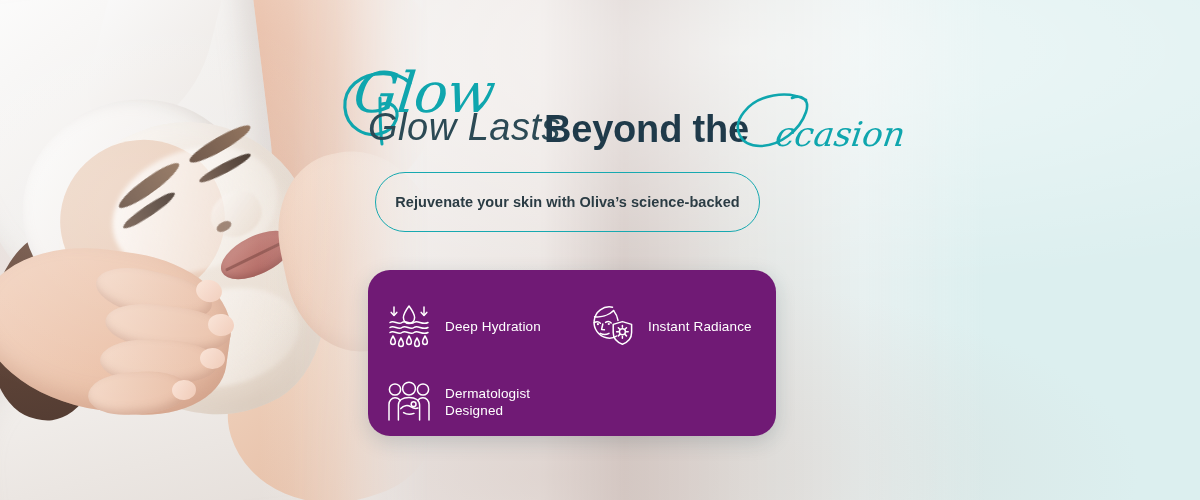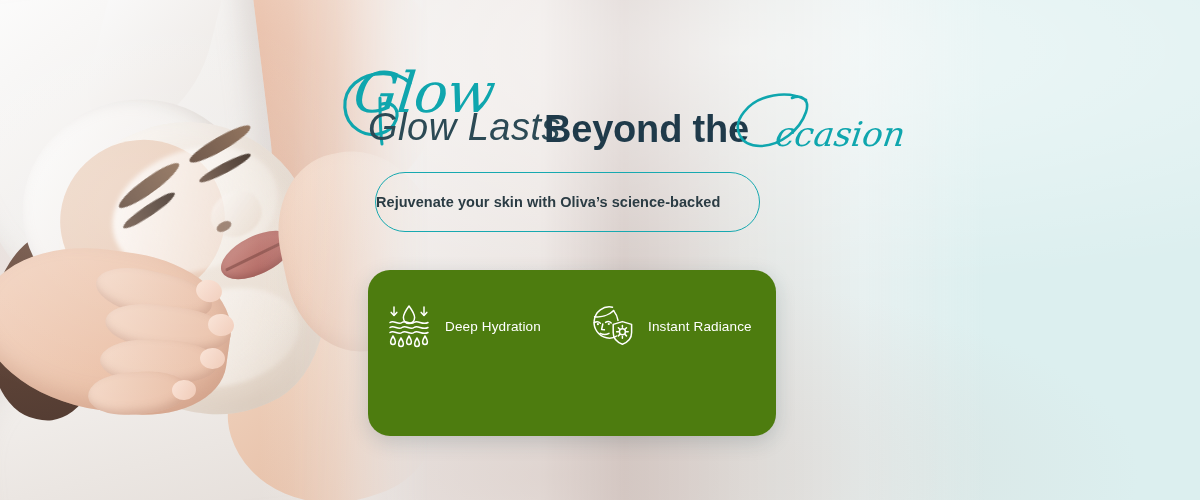--- a/index.html
+++ b/index.html
@@ -125,26 +125,26 @@
     font-size:38px;color:#2c4a55;letter-spacing:.5px;font-weight:400;}
   .hl-beyond{position:absolute;left:208px;top:46px;font-family:"Liberation Sans",sans-serif;
     font-size:38px;font-weight:700;color:#1f3a4a;letter-spacing:-.2px;}
   .hl-occ{position:absolute;left:440px;top:52px;font-family:"DejaVu Serif",serif;font-style:italic;
     font-size:34px;color:#0fa6ae;letter-spacing:0px;transform:skewX(-8deg);}
   .hl-oswash{position:absolute;left:392px;top:24px;}
 
   
   .pill{position:absolute;left:375px;top:172px;width:383px;height:58px;
     border:1.6px solid #17a9b0;border-radius:32px;
-    display:flex;align-items:center;text-align:center;}
+    display:flex;align-items:center;justify-content:center;text-align:center;}
   .pill-text{font-size:14.5px;line-height:22px;color:#2b3c44;font-weight:600;letter-spacing:.05px;}
 
   
   .card{position:absolute;left:368px;top:270px;width:408px;height:166px;
-    background:#4d7c0f;border-radius:22px;padding:0;box-shadow:0 6px 20px rgba(30,60,70,.18);}
+    background:#701a75;border-radius:22px;padding:0;box-shadow:0 6px 20px rgba(30,60,70,.18);}
   .grid{position:absolute;inset:0;display:grid;grid-template-columns:203px 205px;grid-template-rows:76px 76px;
     padding:18px 0 0 18px;box-sizing:border-box;}
   .feat{display:flex;align-items:center;gap:13px;}
   .ficon{width:46px;height:48px;flex:0 0 46px;display:flex;align-items:center;justify-content:center;}
   .flabel{color:#ffffff;font-size:13.5px;line-height:17px;font-weight:500;letter-spacing:.15px;}
 </style>
 </head>
 <body>
 
 <div class="banner">
@@ -249,18 +249,37 @@
             <circle cx="33.4" cy="28.8" r="3"></circle>
             <path d="M33.4 22.4 v1.8 M33.4 33.4 v1.8 M27.6 28.8 h1.8 M37.4 28.8 h1.8
                      M29.3 24.7 l1.3 1.3 M36.2 31.6 l1.3 1.3 M37.5 24.7 l-1.3 1.3 M30.6 31.6 l-1.3 1.3"></path>
           </svg>
         </span>
         <span class="flabel">
           <span>Instant Radiance</span>
         </span>
       </div>
 
+      <div class="feat">
+        <span class="ficon">
+          <svg width="46" height="42" viewBox="0 0 46 42" fill="none" stroke="#fff" stroke-width="1.5" stroke-linecap="round" stroke-linejoin="round">
+            <circle cx="9" cy="8.5" r="5.6"></circle>
+            <circle cx="23" cy="7.6" r="6.4"></circle>
+            <circle cx="37" cy="8.5" r="5.6"></circle>
+            <path d="M3 39 L3 23.5 C3 19.6, 5.6 16.8, 9 16.8 C11.2 16.8, 13 17.8, 14.2 19.6"></path>
+            <path d="M43 39 L43 23.5 C43 19.6, 40.4 16.8, 37 16.8 C34.8 16.8, 33 17.8, 31.8 19.6"></path>
+            <path d="M12.4 39 L12.4 24 C12.4 19.6, 16.2 16.4, 23 16.4 C29.8 16.4, 33.6 19.6, 33.6 24 L33.6 39"></path>
+            <path d="M14.8 27.6 C17.6 24.4, 21.6 23.8, 24.6 25.6 C27.2 27.2, 30 27.8, 32 27"></path>
+            <circle cx="27.6" cy="23.2" r="2.4"></circle>
+            <path d="M17.6 31.6 C20.4 33.4, 24.6 33.6, 28 32.4"></path>
+          </svg>
+        </span>
+        <span class="flabel">
+          <span>Dermatologist</span><br>
+          <span>Designed</span>
+        </span>
+      </div>
 
 
     </div>
   </div>
 
 </div>
 
 </body></html>

